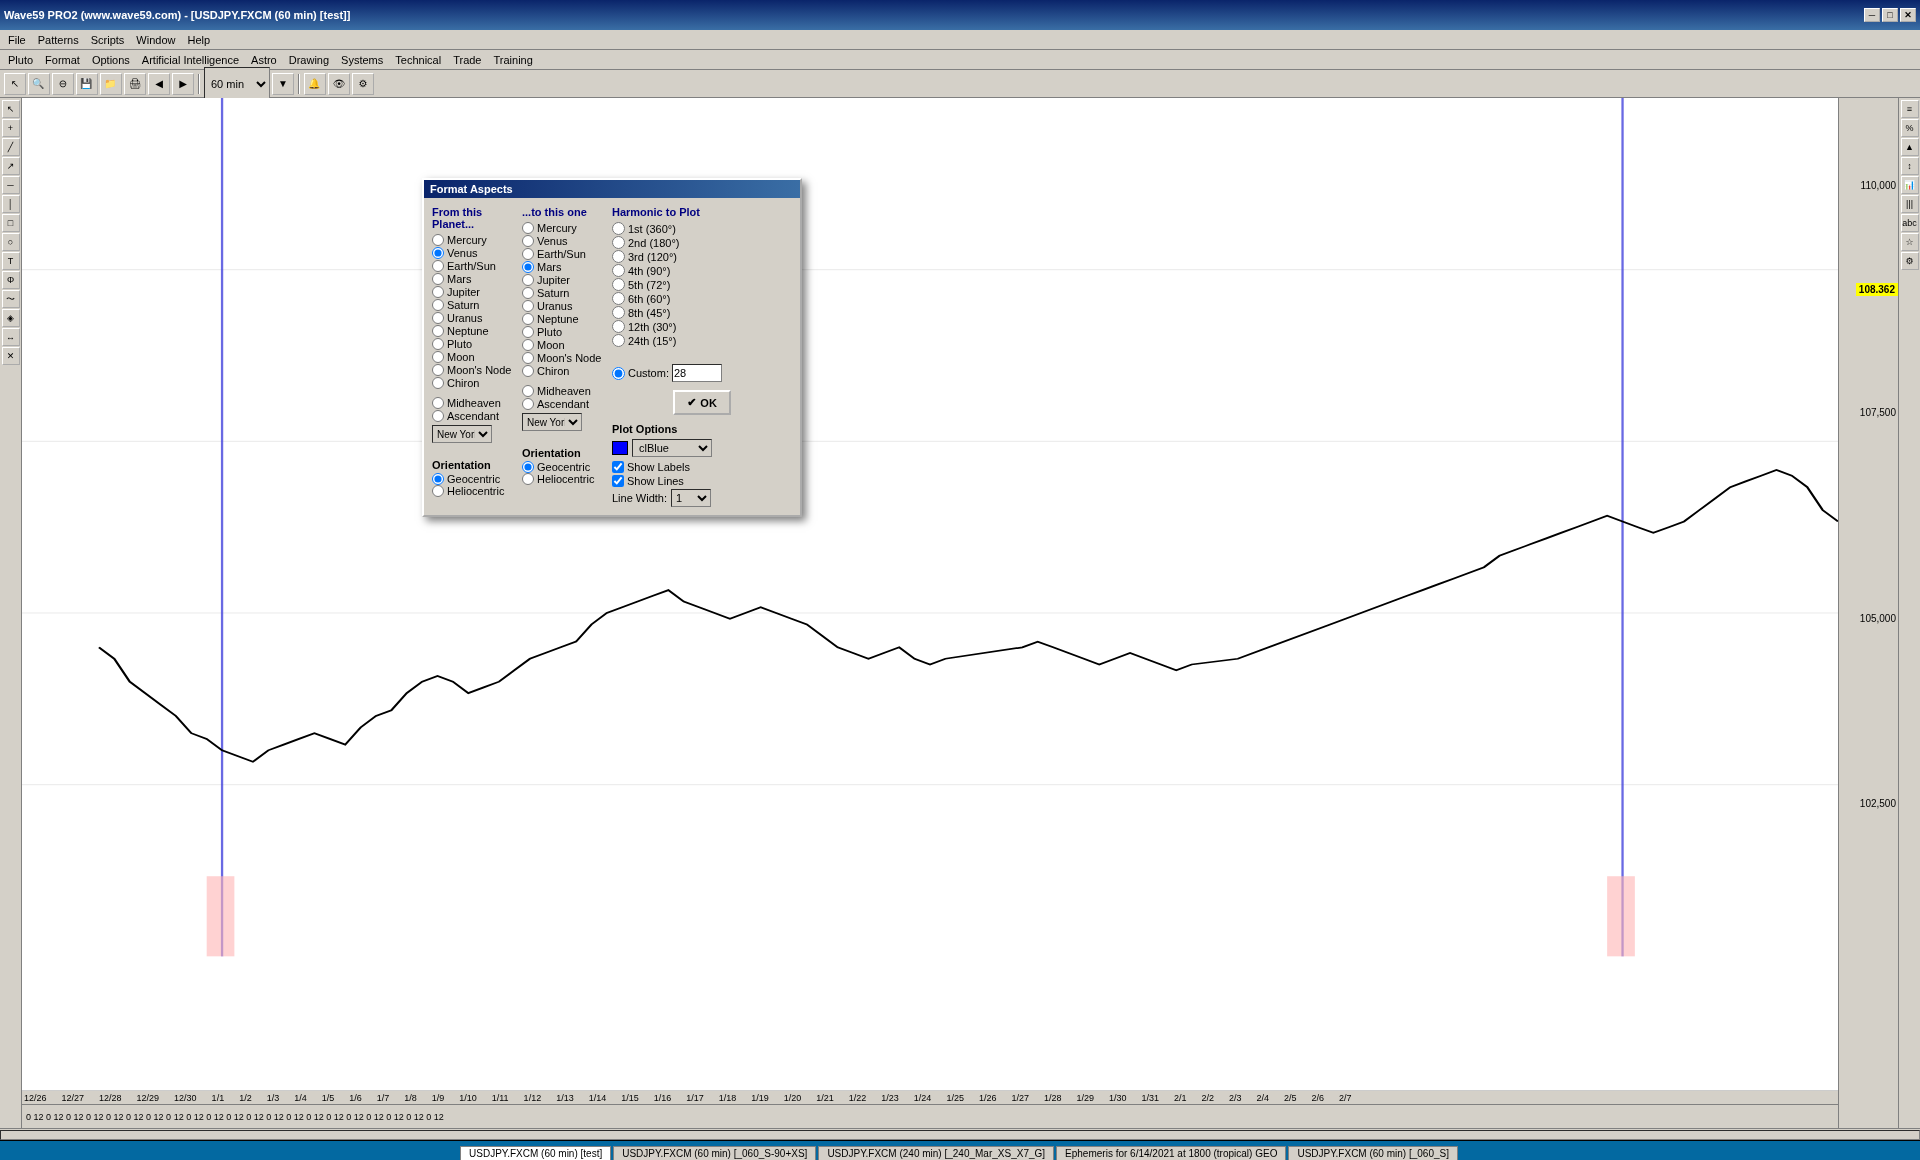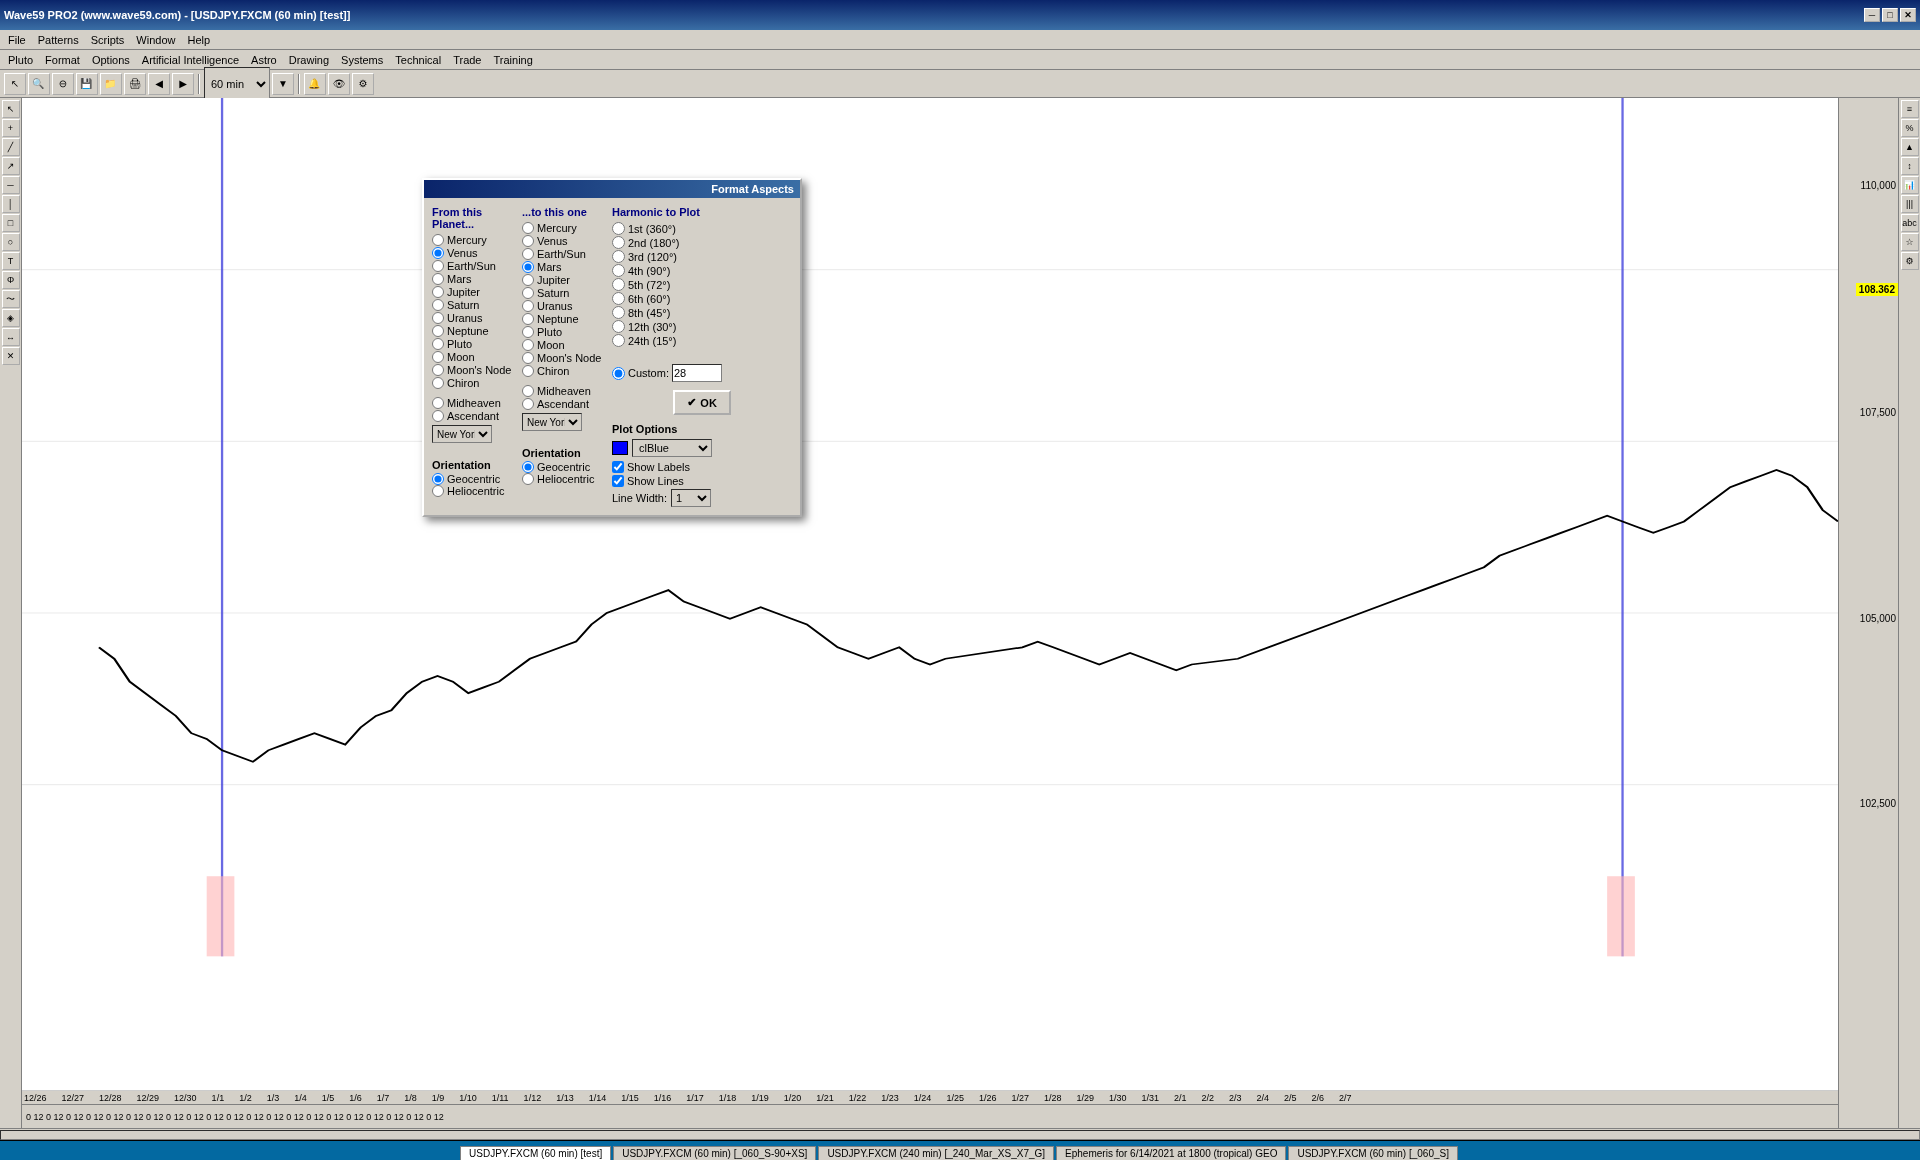--- a/index.html
+++ b/index.html
@@ -228,21 +228,21 @@
       top: 80px;
       left: 400px;
     }
     .dialog-title {
       background: linear-gradient(to right, #0a246a, #3a6ea5);
       color: white;
       padding: 3px 6px;
       font-size: 11px;
       font-weight: bold;
       display: flex;
-      justify-content: flex-end;
+      justify-content: flex-start;
       align-items: center;
     }
     .dialog-content {
       padding: 8px;
       display: flex;
       gap: 8px;
     }
     .dialog-column {
       flex: 1;
     }

